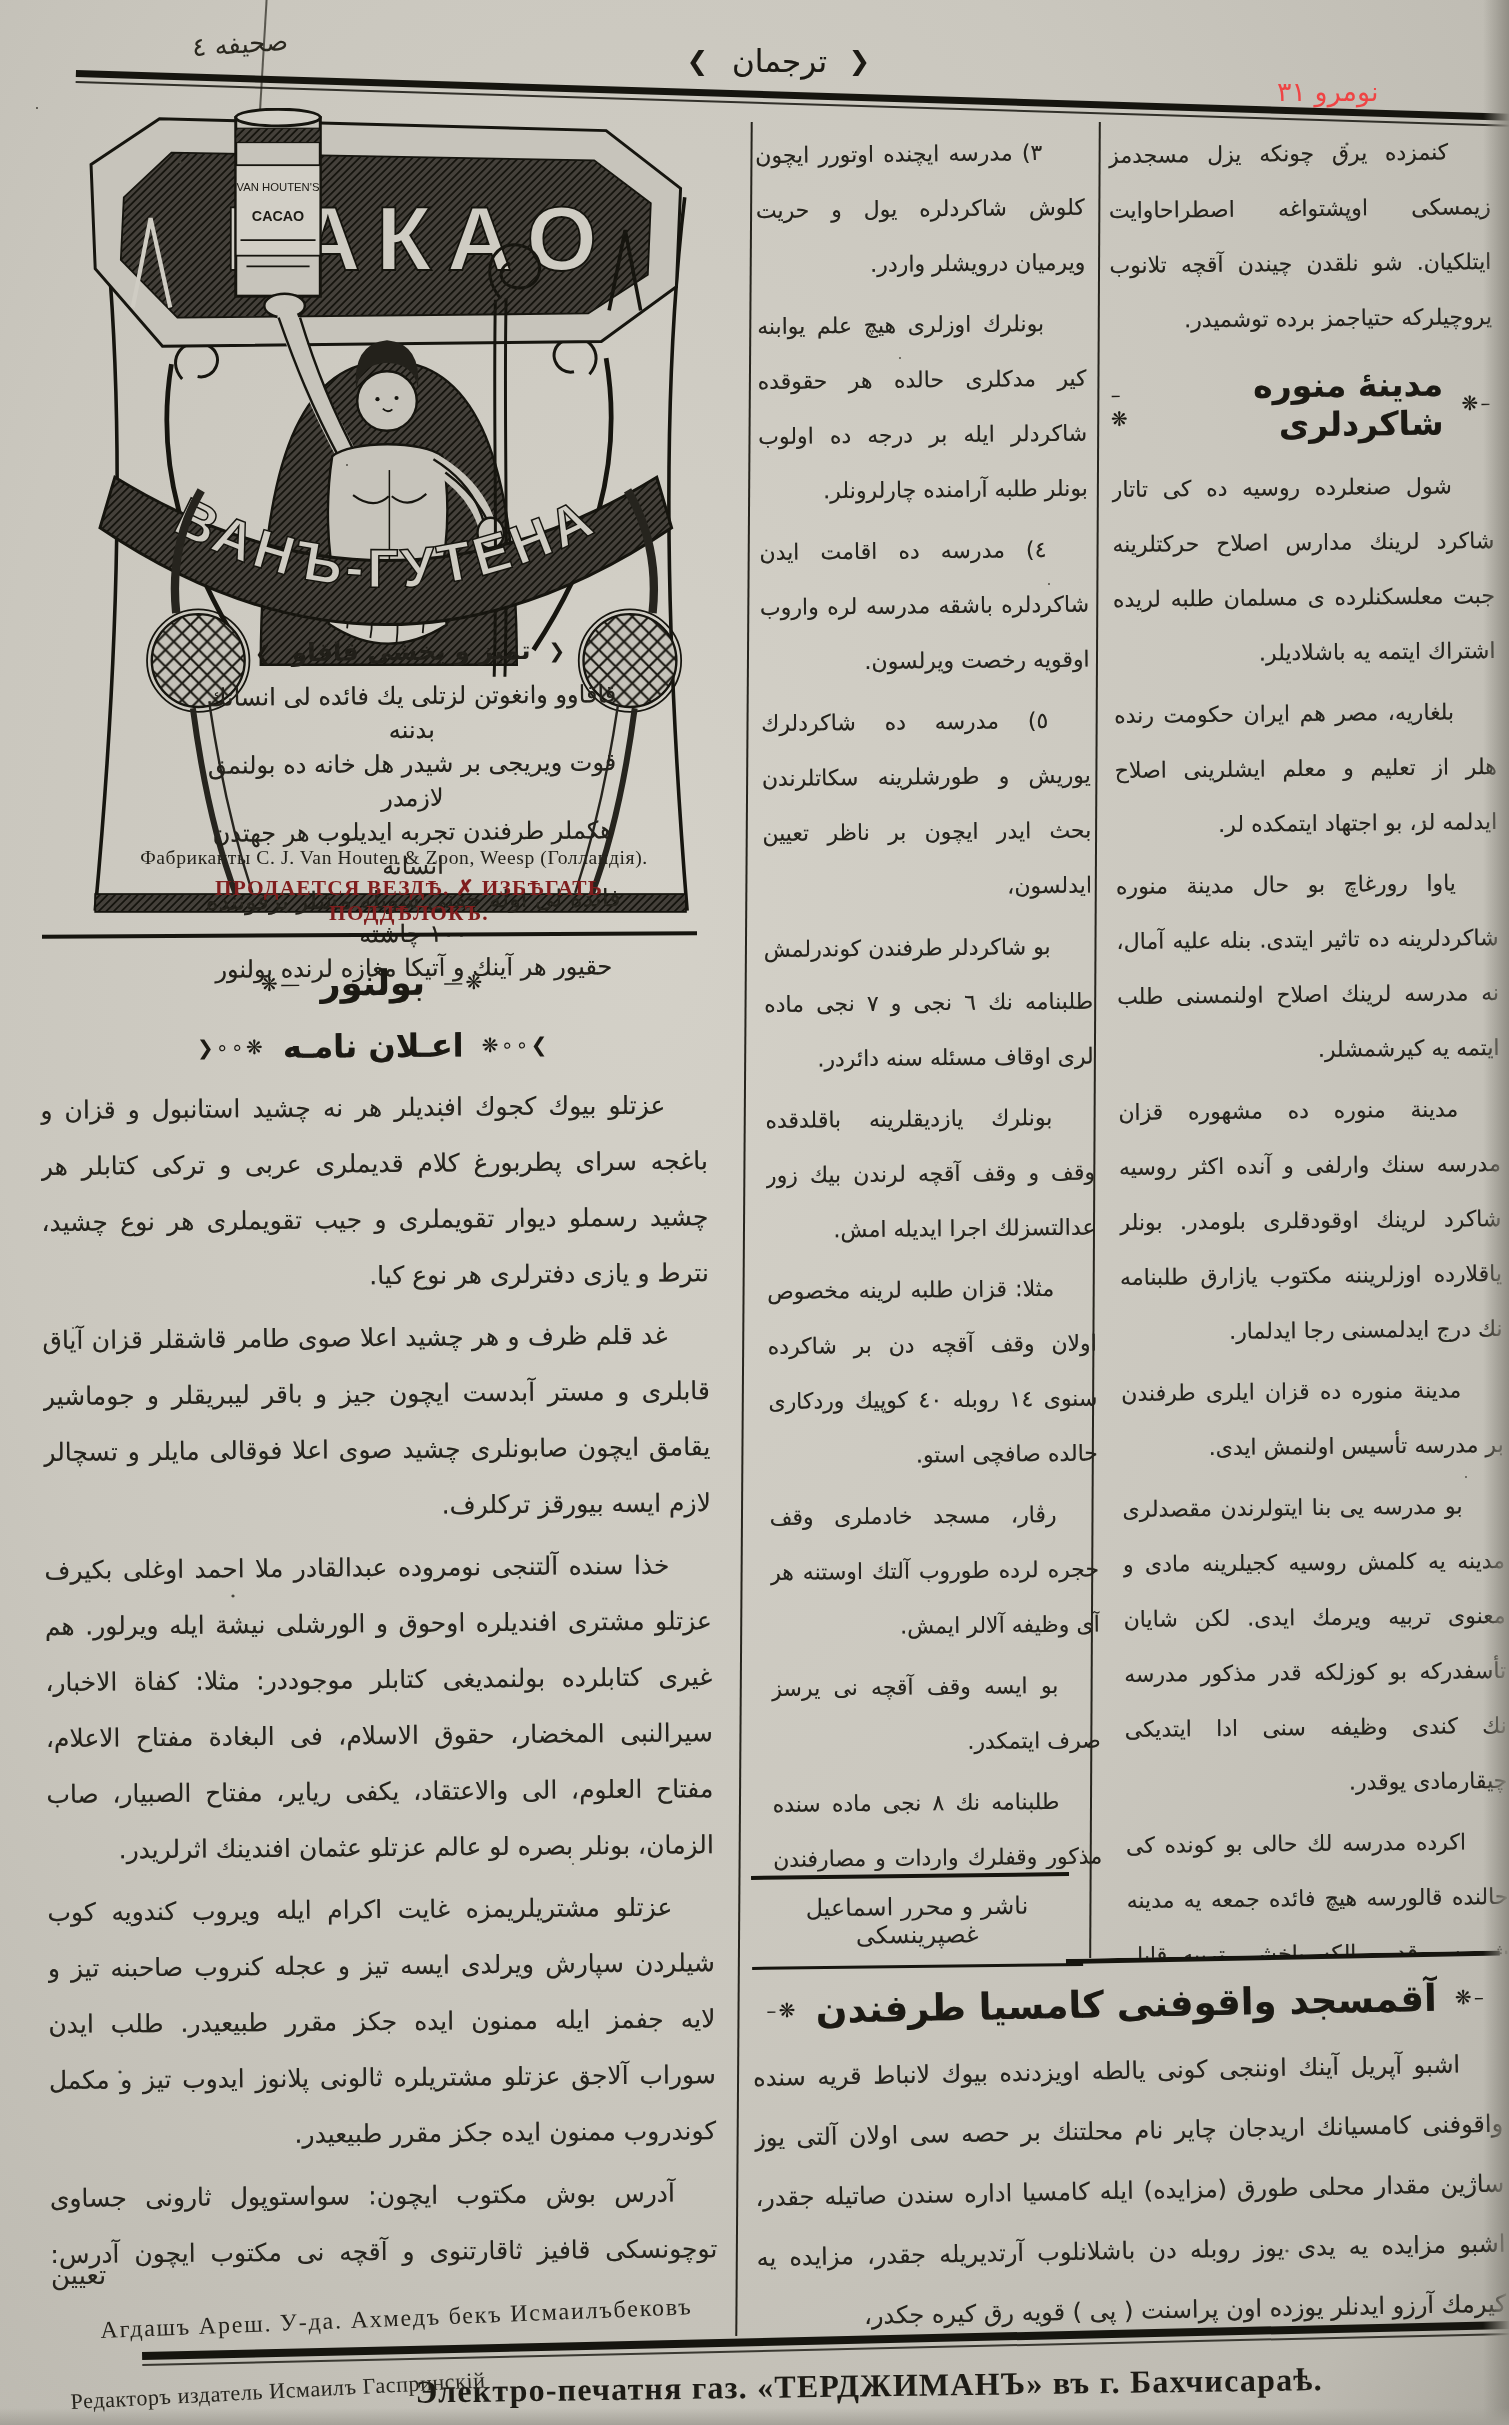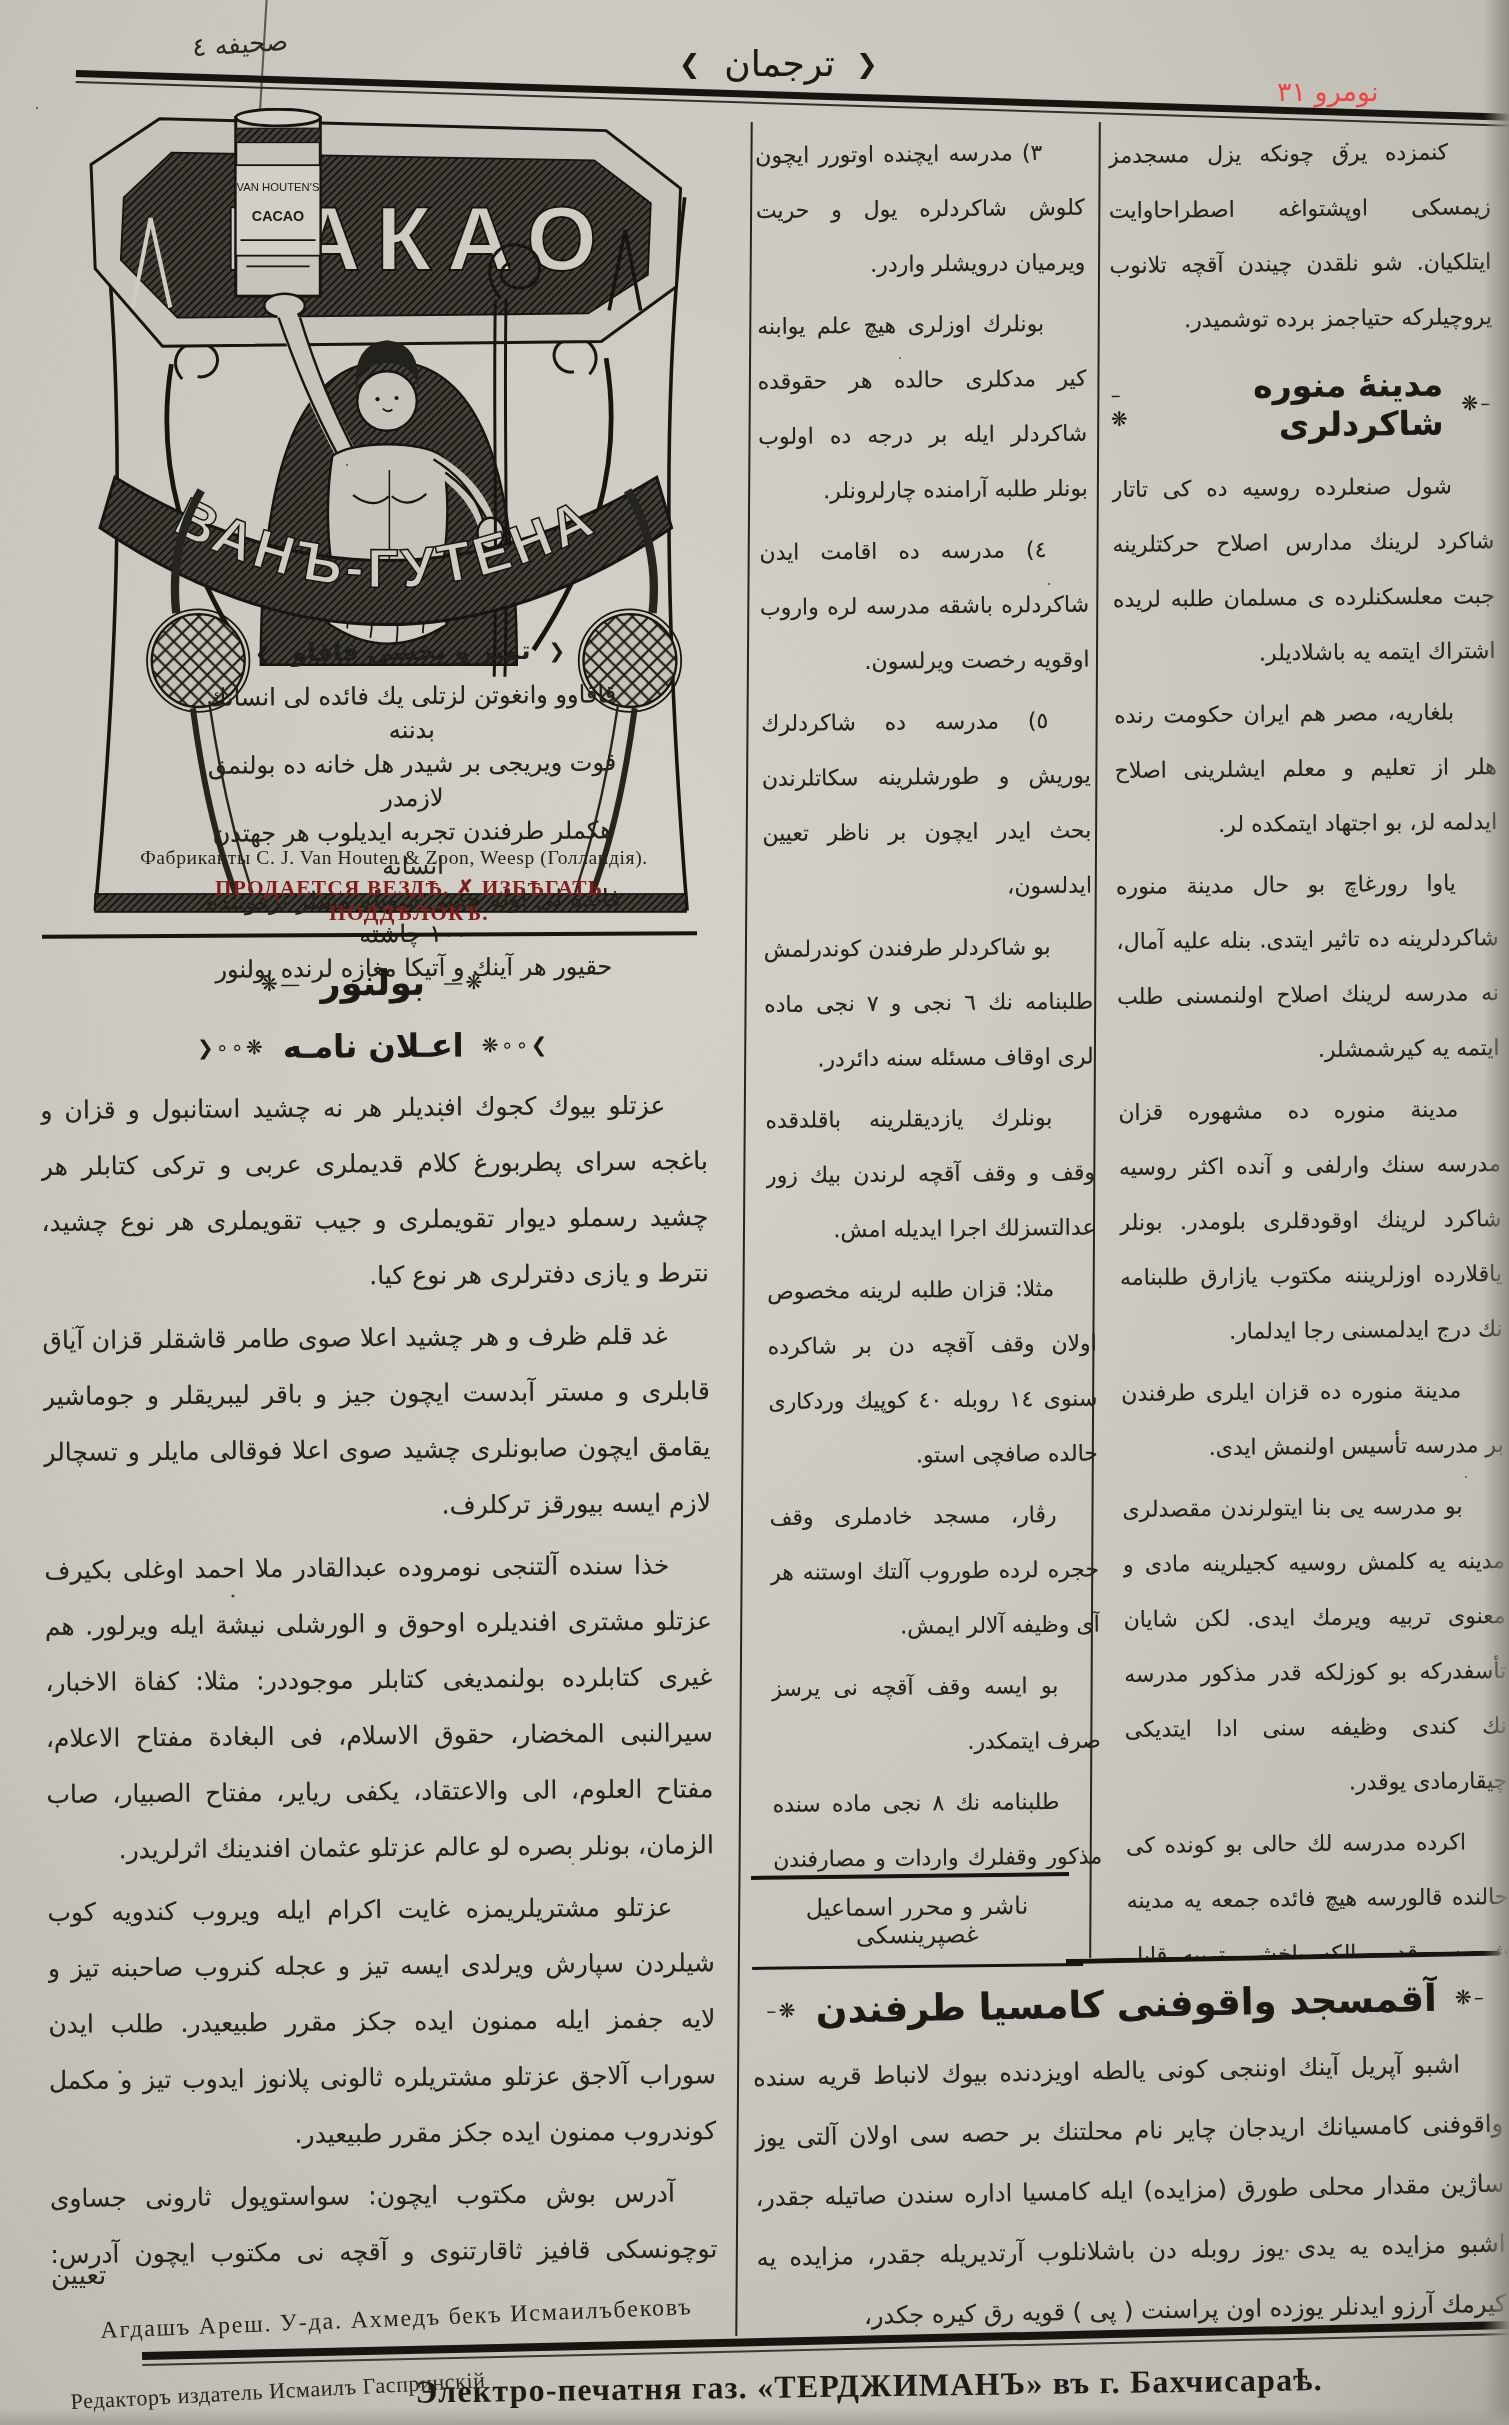--- a/index.html
+++ b/index.html
@@ -38,21 +38,21 @@
 </head>
 <body>
 
 <div class="abs ar" style="left:192px;top:29px;font-size:26px;transform:rotate(-4deg);color:#2a281f;">صحيفه ٤</div>
 
 <div class="crease"></div>
 
 <div class="abs" style="left:613px;top:43px;width:333px;">
   <div class="hwrap" style="margin:0;gap:21.4px;">
     <span class="orn" style="font-size:26px;">❮</span>
-    <span class="htext small ar" style="font-size:36px;">ترجمان</span>
+    <span class="htext small ar" style="font-size:31px;">ترجمان</span>
     <span class="orn" style="font-size:26px;">❯</span>
   </div>
 </div>
 
 <div class="abs ar" style="left:1277px;top:76px;font-size:27px;color:#ef4444;">نومرو ٣١</div>
 
 <div class="abs" style="left:76px;top:70px;width:1435px;transform:rotate(1.75deg);transform-origin:top left;">
   <div class="rule" style="height:6.5px;width:100%;"></div>
   <div class="rule" style="height:2.4px;width:100%;margin-top:4.2px;opacity:.85;"></div>
 </div>

